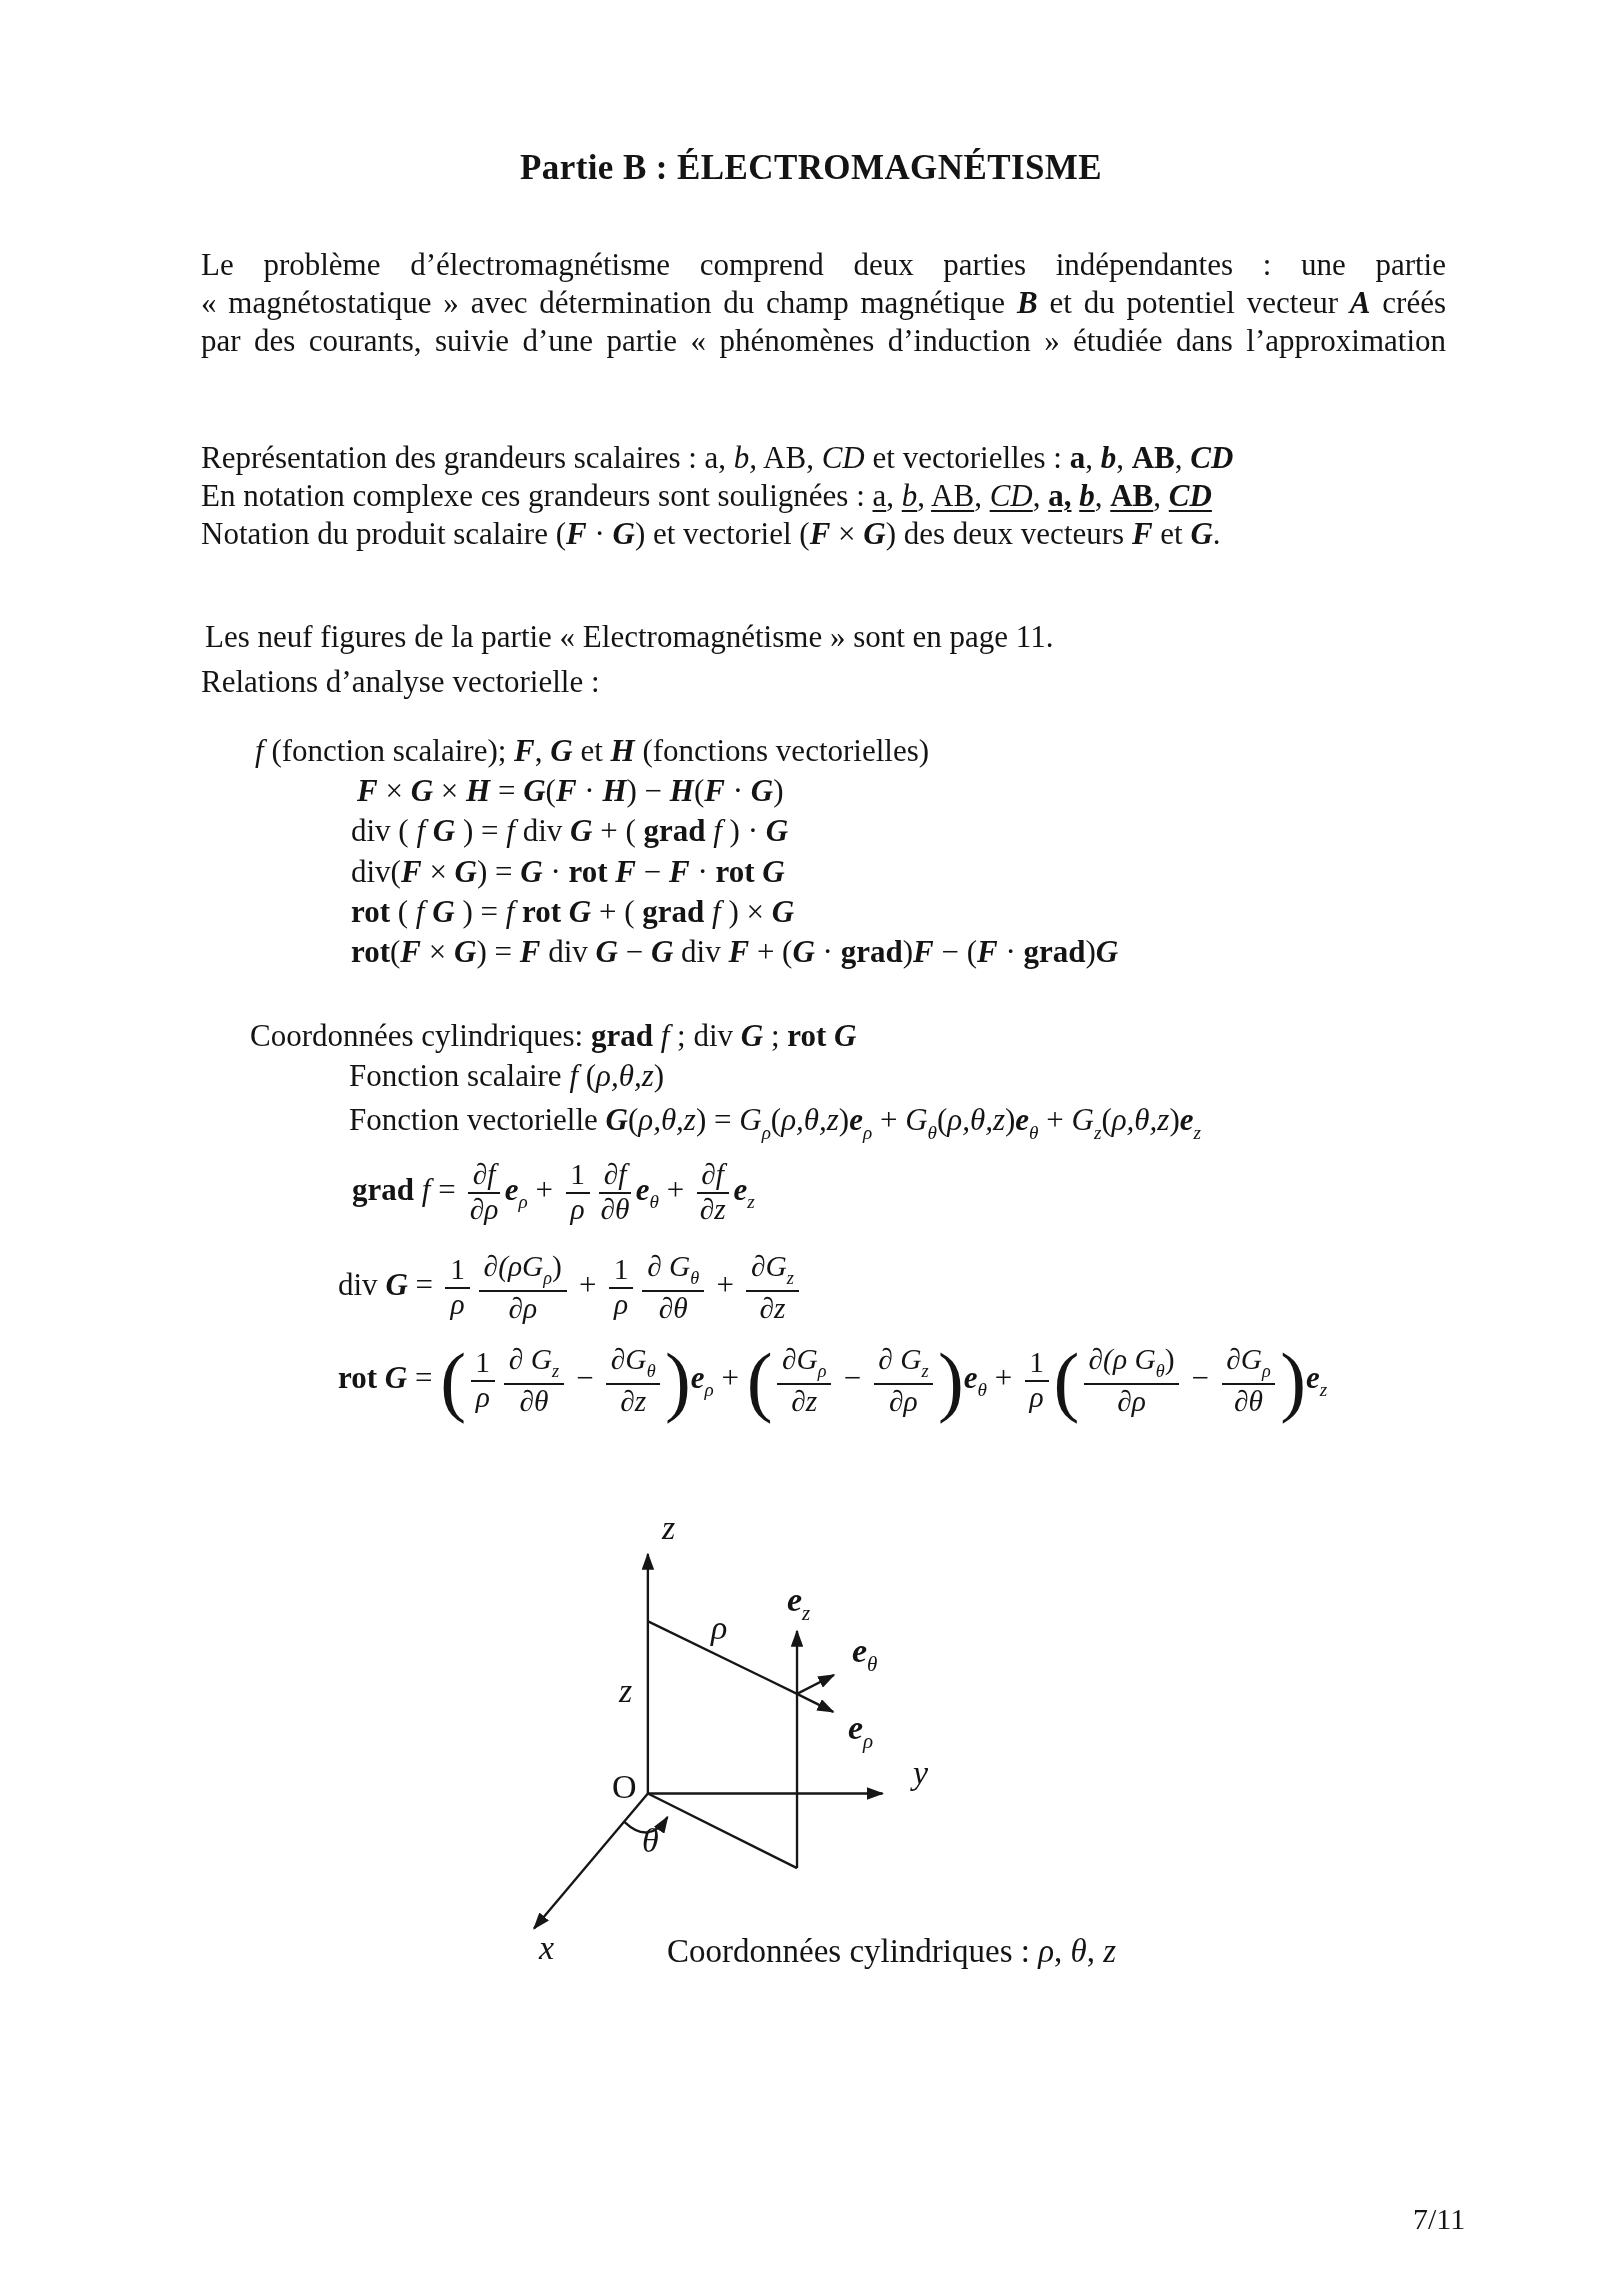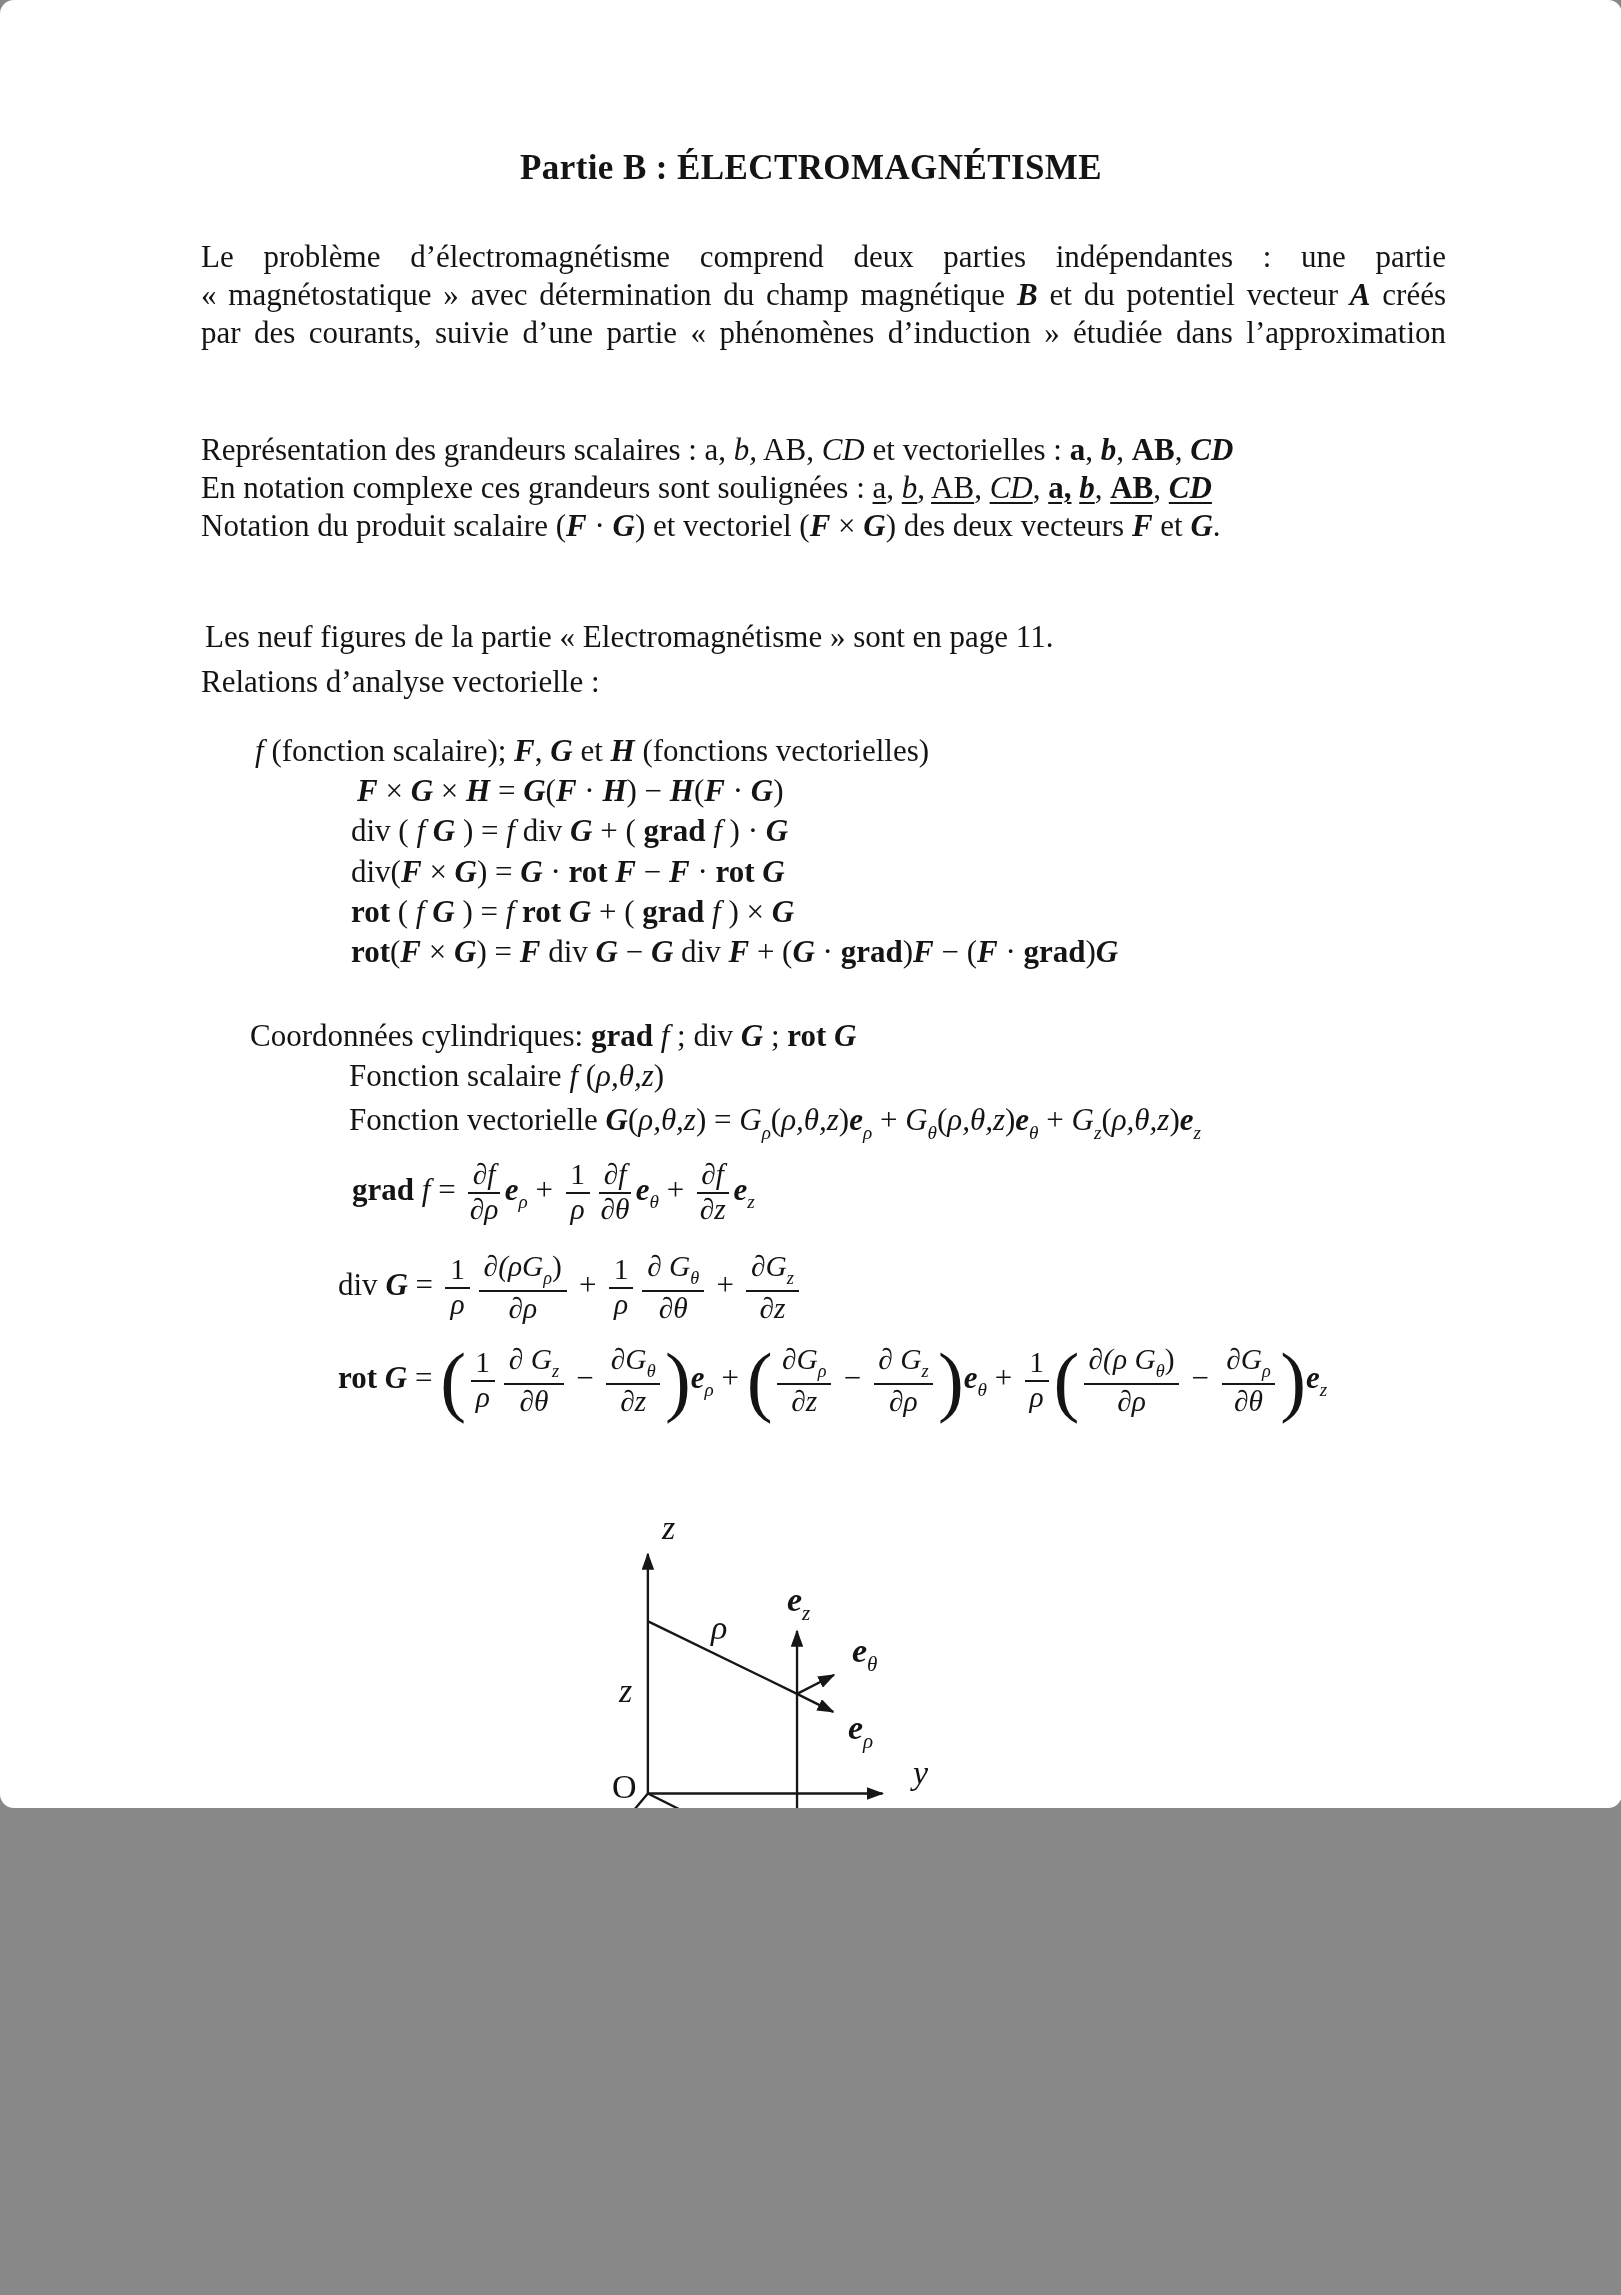--- a/index.html
+++ b/index.html
@@ -1,26 +1,25 @@
 <!DOCTYPE html>
 <html style="font-size:12.6px"><head>
 <meta charset="utf-8">
 <style>
   html,body{margin:0;padding:0;background:#888;}
   .page{
-    position:relative;width:1622px;height:1808px;background:#ffffff;
+    position:relative;width:1622px;height:2295px;background:#ffffff;
     font-family:"Liberation Serif","DejaVu Serif",serif;color:#141414;
     overflow:hidden;
-    border-radius:14px;
   }
   .title{
     position:absolute;top:148px;left:0;width:1622px;text-align:center;
     font-size:35px;font-weight:bold;letter-spacing:0.4px;
   }
-  .para{position:absolute;}
+  .para{position:absolute;margin-top:8px;}
   .pline{font-size:31px;line-height:38px;}
   .jl{text-align:justify;text-align-last:justify;}
   .tl{position:absolute;white-space:nowrap;font-size:31px;line-height:38px;}
   .formula{position:absolute;white-space:nowrap;font-size:31px;}
   .i{font-style:italic}
   .b{font-weight:bold}
   .bi{font-weight:bold;font-style:italic}
   .u{text-decoration:underline;text-decoration-thickness:2px;text-underline-offset:3.9px}
   .sub{font-size:.62em;vertical-align:-.45em}
   .big{font-size:250%;font-weight:normal;vertical-align:middle;line-height:0}

